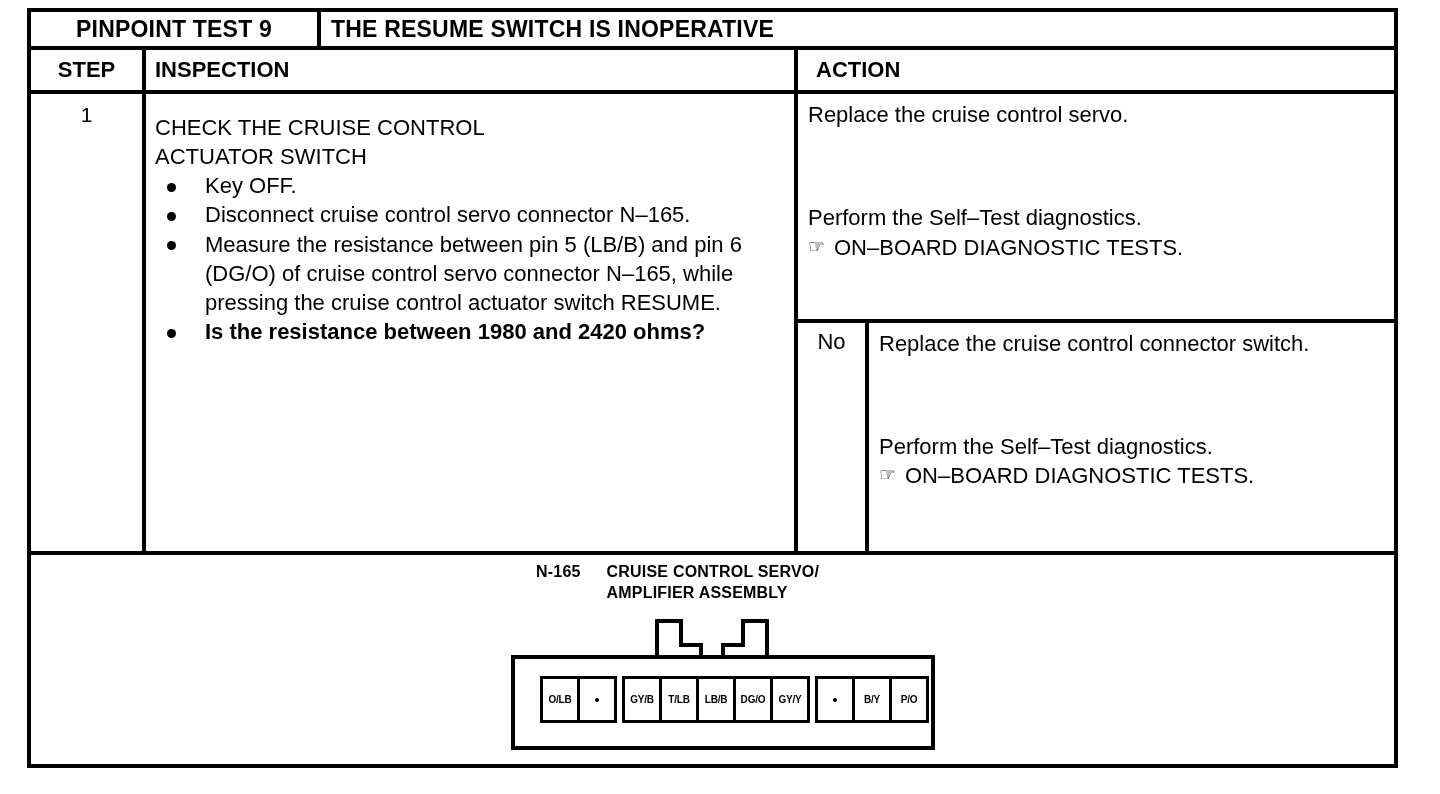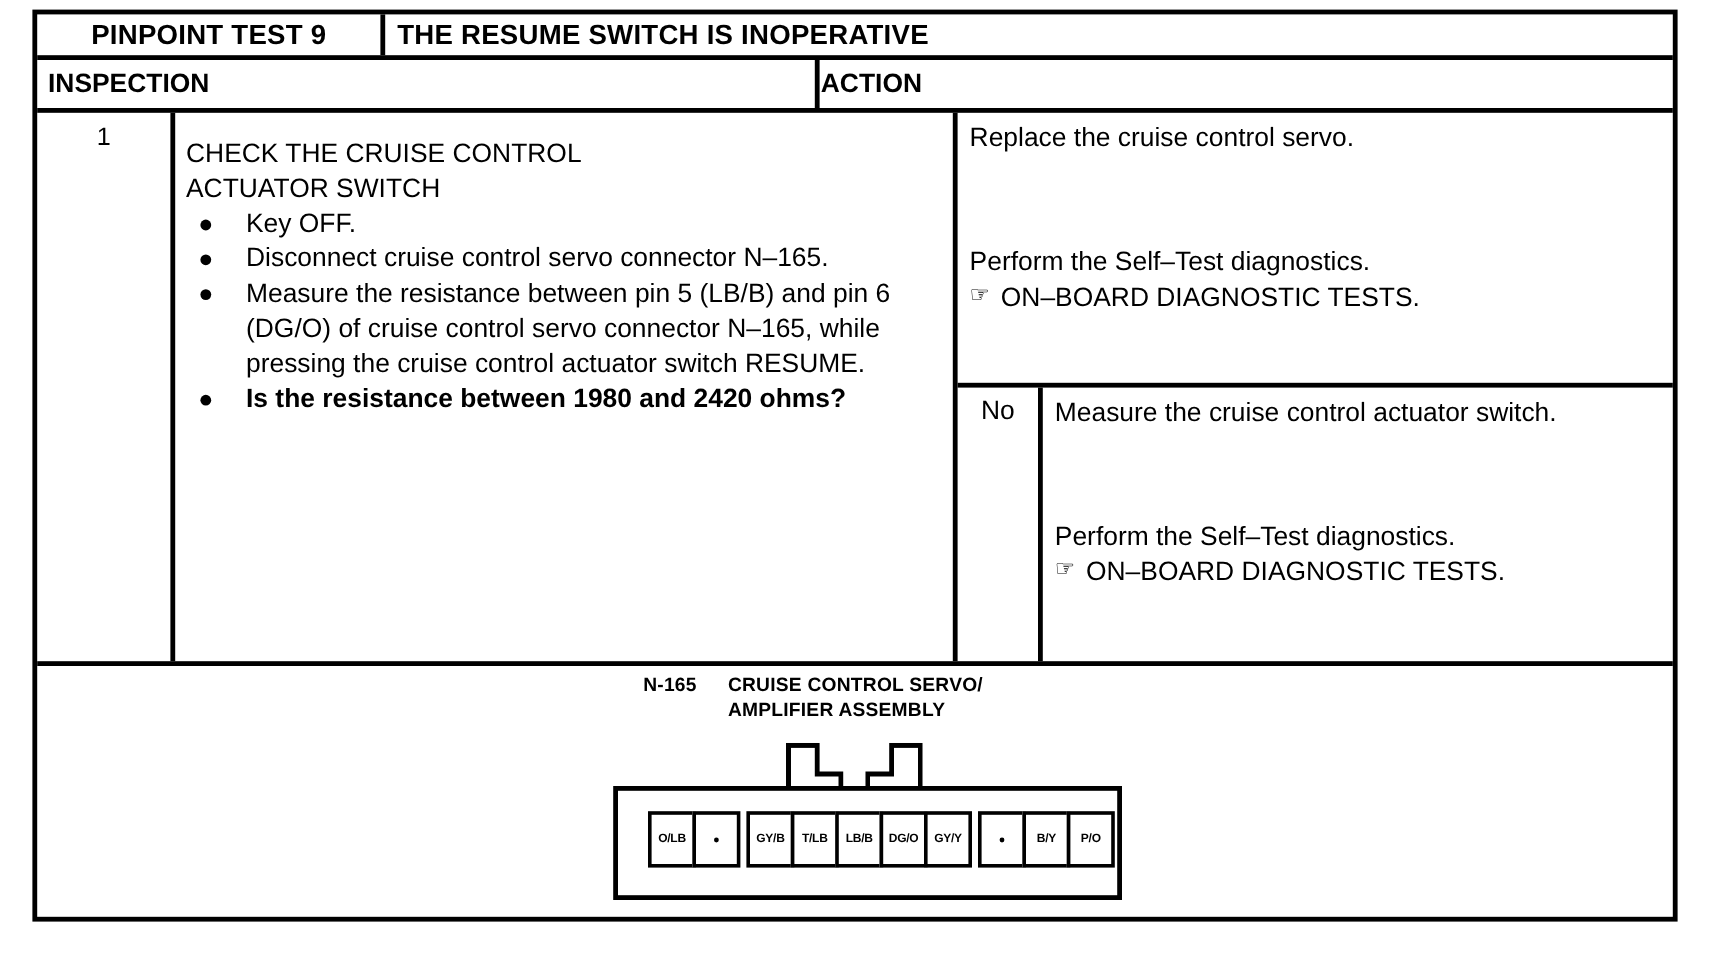--- a/index.html
+++ b/index.html
@@ -94,21 +94,21 @@
     display: flex;
     align-items: center;
     padding-left: 9px;
     font-weight: bold;
     font-size: 22px;
   }
   .head-action {
     flex: 1 1 auto;
     display: flex;
     align-items: center;
-    padding-left: 1px;
+    padding-left: 18px;
     font-weight: bold;
     font-size: 22px;
   }
 
   
   .body-row {
     display: flex;
     flex: 0 0 461px;
     height: 461px;
     border-bottom: 4px solid #000;
@@ -319,20 +319,21 @@
 <div class="page">
 
   <div class="doc-table">
 
     <div class="title-row">
       <div class="title-test">PINPOINT TEST 9</div>
       <div class="title-desc">THE RESUME SWITCH IS INOPERATIVE</div>
     </div>
 
     <div class="head-row">
+      <div class="head-step">STEP</div>
       <div class="head-inspection">INSPECTION</div>
       <div class="head-action">ACTION</div>
     </div>
 
     <div class="body-row">
 
       <div class="cell-step">1</div>
 
       <div class="cell-inspection">
         <p class="insp-title">CHECK THE CRUISE CONTROL
@@ -367,21 +368,21 @@
             <p class="ref-line">
               <span class="hand-icon">☞</span>
               <span>ON–BOARD DIAGNOSTIC TESTS.</span>
             </p>
           </div>
         </div>
 
         <div class="branch">
           <div class="branch-label">No</div>
           <div class="branch-body">
-            <p class="branch-primary">Measure the cruise control actuator switch.</p>
+            <p class="branch-primary">Replace the cruise control connector switch.</p>
             <div class="branch-gap"></div>
             <p class="branch-secondary">Perform the Self–Test diagnostics.</p>
             <p class="ref-line">
               <span class="hand-icon">☞</span>
               <span>ON–BOARD DIAGNOSTIC TESTS.</span>
             </p>
           </div>
         </div>
 
       </div>

